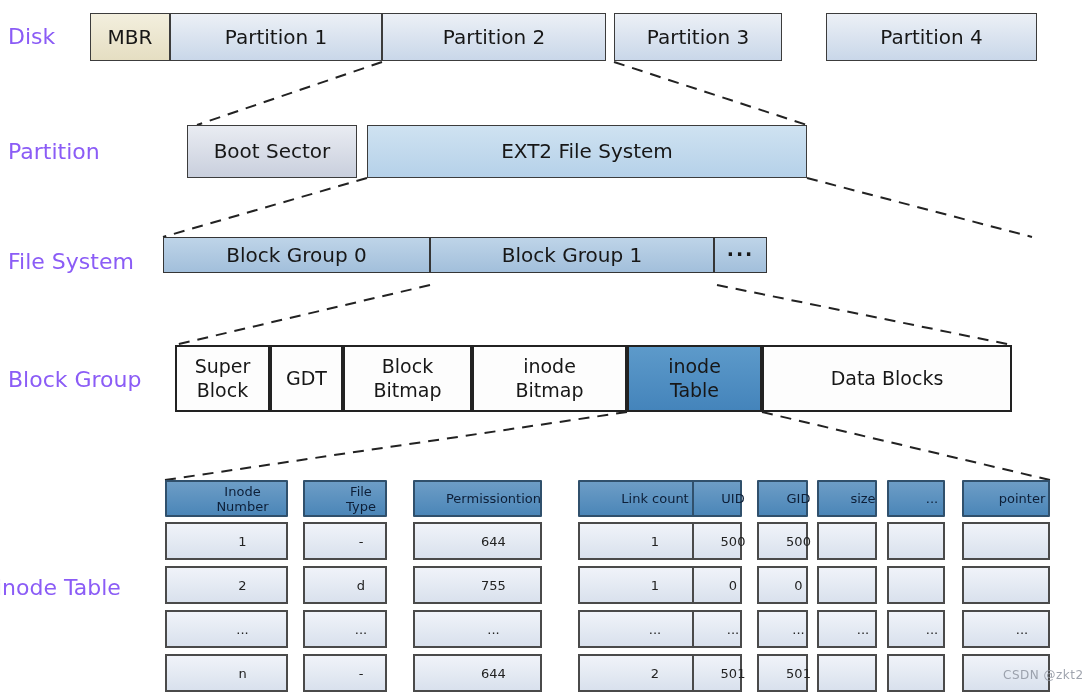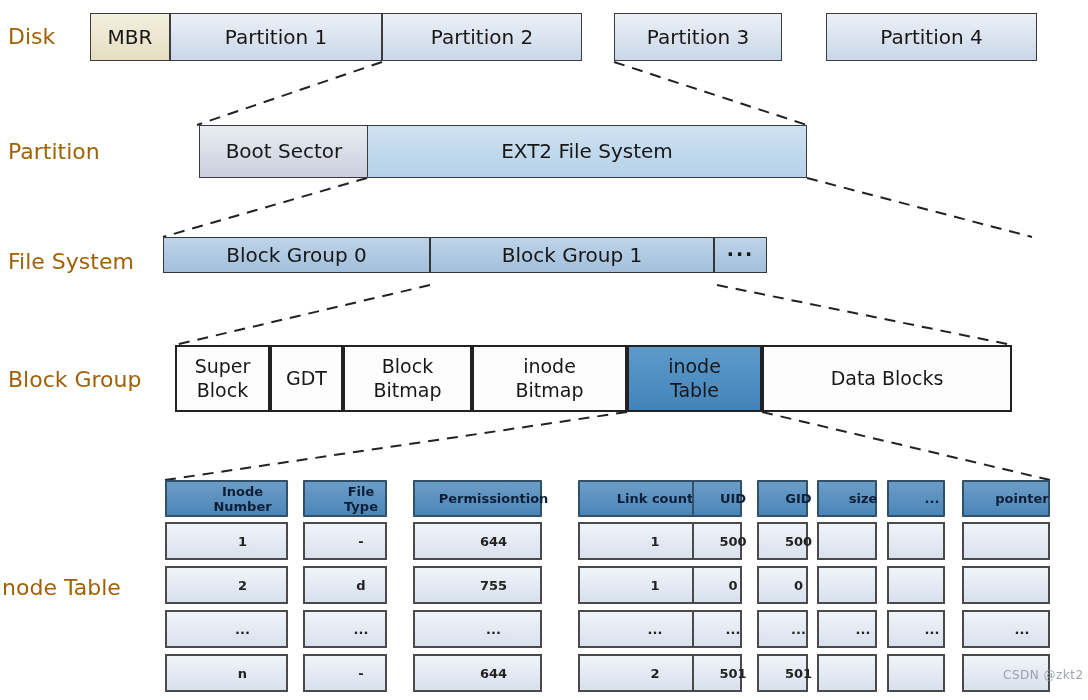--- a/index.html
+++ b/index.html
@@ -2,39 +2,39 @@
 <html><head>
 <meta charset="utf-8">
 <style>
   html,body{margin:0;padding:0;background:#ffffff;}
   .stage{
     position:relative;width:1088px;height:700px;background:#ffffff;overflow:hidden;
     font-family:"DejaVu Sans","Liberation Sans",sans-serif;color:#1b1b1b;
   }
   .connectors{position:absolute;left:0;top:0;width:1088px;height:700px;pointer-events:none;}
   .row-label{
-    position:absolute;font-size:22px;color:#a16207;white-space:nowrap;
+    position:absolute;font-size:22px;color:#8b5cf6;white-space:nowrap;
     display:flex;align-items:center;height:30px;
   }
   .box{
     position:absolute;display:flex;flex-direction:column;align-items:center;justify-content:center;
     box-sizing:border-box;font-size:20px;line-height:1.25;color:#171717;
   }
   .lvl-disk{border:1.5px solid #3c3c3c;background:linear-gradient(#ecf0f6,#c9d7e9);height:48px;top:13px;}
   .mbr{background:linear-gradient(#f3efde,#e5dec2);}
   .lvl-part{border:1.5px solid #3c3c3c;height:53px;top:125px;}
   .boot{background:linear-gradient(#e9ecf2,#c9cfdd);}
   .ext2{background:linear-gradient(#cfe2f1,#b5d1e9);}
   .lvl-fs{border:1.5px solid #353535;background:linear-gradient(#bed4e8,#a2bfdb);height:36px;top:237px;}
   .fs-dots{font-weight:bold;font-size:19px;letter-spacing:2px;}
   .lvl-bg{border:2px solid #222;background:#fdfdfd;height:67px;top:345px;font-size:19px;}
   .bg-hilite{background:linear-gradient(#5d9aca,#4484bb);}
   .tcell{
     position:absolute;display:flex;align-items:center;justify-content:center;box-sizing:border-box;
-    font-size:13px;font-weight:bold;text-align:center;padding-left:32px;
+    font-size:13px;font-weight:normal;text-align:center;padding-left:32px;
   }
   .thead{
     background:linear-gradient(#6d9dc6,#4b86b8);border:2px solid #30506c;color:#0d1f38;
     border-radius:1px;
   }
   .tdata{
     background:linear-gradient(#f0f3f9,#d9e1ed);border:2px solid #4a4a4a;color:#222;
   }
   .c0{left:165px;width:123px}.c1{left:303px;width:84px}.c2{left:413px;width:129px}
   .c3{left:578px;width:122px}.c4{left:692px;width:50px}.c5{left:757px;width:51px}
@@ -65,25 +65,25 @@
   </svg>
 
   <div class="row-label" style="left:8px;top:21px">Disk</div>
   <div class="row-label" style="left:8px;top:136px">Partition</div>
   <div class="row-label" style="left:8px;top:246px">File System</div>
   <div class="row-label" style="left:8px;top:364px">Block Group</div>
   <div class="row-label" style="left:-4px;top:572px">inode Table</div>
 
   <div class="box lvl-disk mbr" style="left:90px;width:80px">MBR</div>
   <div class="box lvl-disk" style="left:170px;width:212px">Partition 1</div>
-  <div class="box lvl-disk" style="left:382px;width:200px">Partition 2</div>
+  <div class="box lvl-disk" style="left:382px;width:224px">Partition 2</div>
   <div class="box lvl-disk" style="left:614px;width:168px">Partition 3</div>
   <div class="box lvl-disk" style="left:826px;width:211px">Partition 4</div>
 
-  <div class="box lvl-part boot" style="left:199px;width:170px">Boot Sector</div>
+  <div class="box lvl-part boot" style="left:187px;width:170px">Boot Sector</div>
   <div class="box lvl-part ext2" style="left:367px;width:440px">EXT2 File System</div>
 
   <div class="box lvl-fs" style="left:163px;width:267px">Block Group 0</div>
   <div class="box lvl-fs" style="left:430px;width:284px">Block Group 1</div>
   <div class="box lvl-fs fs-dots" style="left:714px;width:53px">···</div>
 
   <div class="box lvl-bg" style="left:175px;width:95px">
     <span>Super</span>
     <span>Block</span>
   </div>

